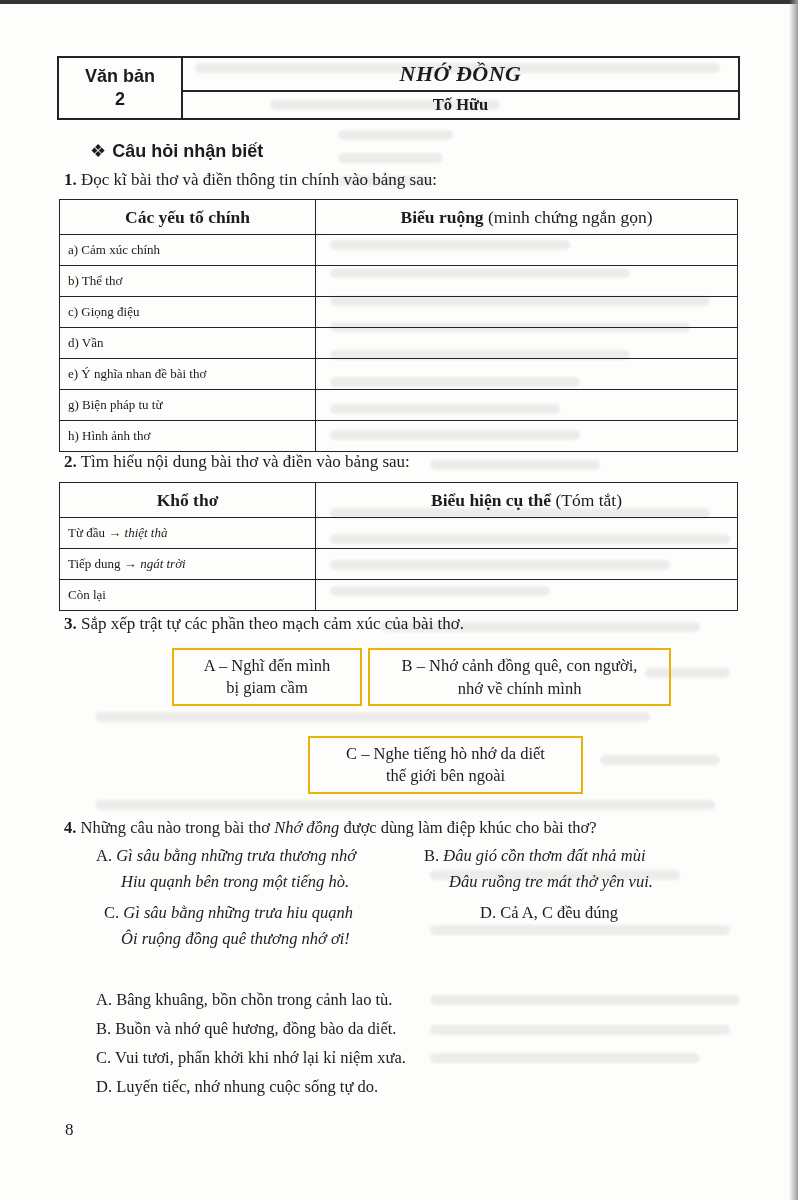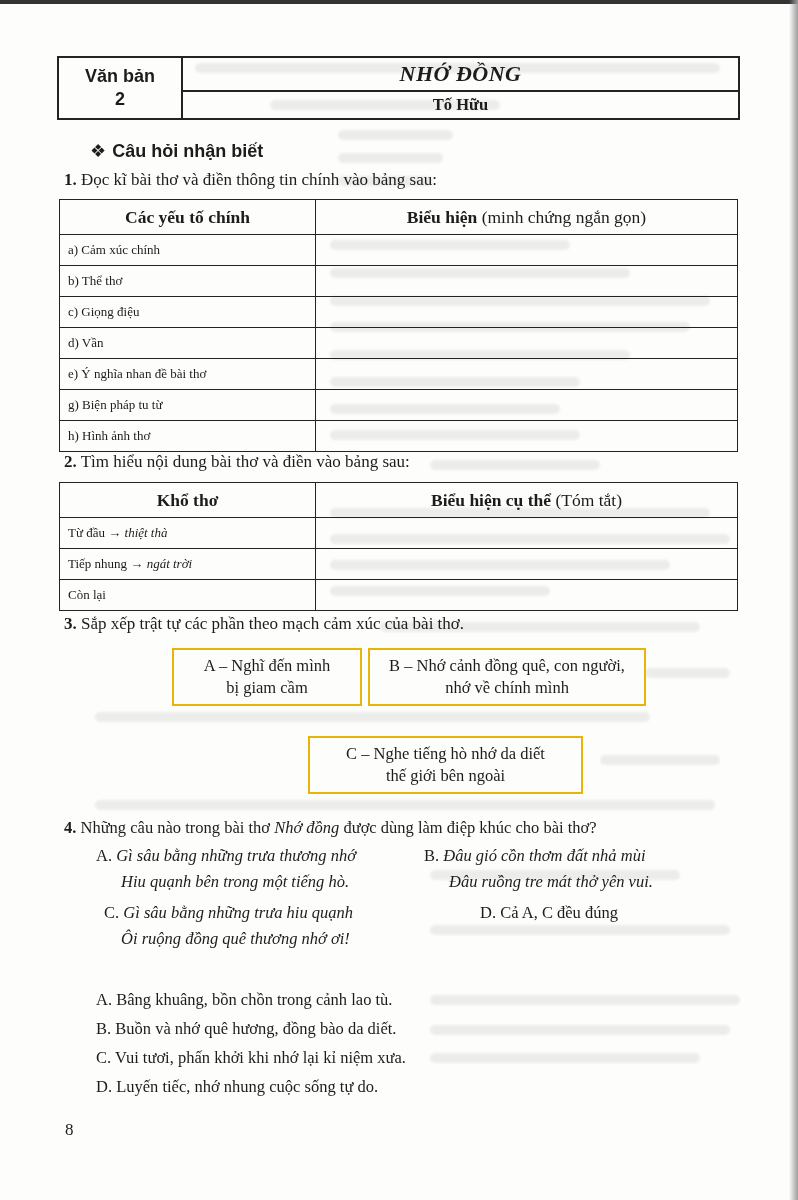--- a/index.html
+++ b/index.html
@@ -107,21 +107,21 @@
   </div>
 
   <table class="sheet" style="left:59px;top:199px;width:679px;font-family:Liberation Serif, serif;">
     <colgroup>
         <col style="width:256px">
         <col>
       </colgroup>
     <thead>
       <tr>
         <th>Các yếu tố chính</th>
-        <th class="mixed"><span class="b">Biểu hiện</span><span> (minh chứng ngắn gọn)</span></th>
+        <th class="mixed"><span class="b">Biểu ruộng</span><span> (minh chứng ngắn gọn)</span></th>
       </tr>
     </thead>
     <tbody>
       <tr>
           <td class="label">a) Cảm xúc chính</td>
           <td class="blank"></td>
         </tr>
       <tr>
           <td class="label">b) Thể thơ</td>
           <td class="blank"></td>
@@ -164,40 +164,40 @@
         <th>Khổ thơ</th>
         <th class="mixed"><span class="b">Biểu hiện cụ thể</span><span> (Tóm tắt)</span></th>
       </tr>
     </thead>
     <tbody>
       <tr>
           <td class="label"><span>Từ đầu → </span><span class="ital">thiệt thà</span></td>
           <td class="blank"></td>
         </tr>
       <tr>
-          <td class="label"><span>Tiếp nhung → </span><span class="ital">ngát trời</span></td>
+          <td class="label"><span>Tiếp dung → </span><span class="ital">ngát trời</span></td>
           <td class="blank"></td>
         </tr>
       <tr>
           <td class="label"><span>Còn lại</span><span class="ital"></span></td>
           <td class="blank"></td>
         </tr>
     </tbody>
   </table>
 
   <div class="q-line" style="left:64px;top:614px;">
     <span class="q-num">3.</span>
     <span>Sắp xếp trật tự các phần theo mạch cảm xúc của bài thơ.</span>
   </div>
 
   <div class="choice-box" style="left:172px;top:648px;width:190px;height:58px;">
     <div>A – Nghĩ đến mình</div>
     <div>bị giam cầm</div>
   </div>
-  <div class="choice-box" style="left:368px;top:648px;width:278px;height:58px;">
+  <div class="choice-box" style="left:368px;top:648px;width:303px;height:58px;justify-content:flex-end;">
     <div>B – Nhớ cảnh đồng quê, con người,</div>
     <div>nhớ về chính mình</div>
   </div>
   <div class="choice-box" style="left:308px;top:736px;width:275px;height:58px;">
     <div>C – Nghe tiếng hò nhớ da diết</div>
     <div>thế giới bên ngoài</div>
   </div>
 
   <div class="q-block" style="left:64px;top:818px;height:135px;">
     <div class="opt" style="top:0;left:0;">

